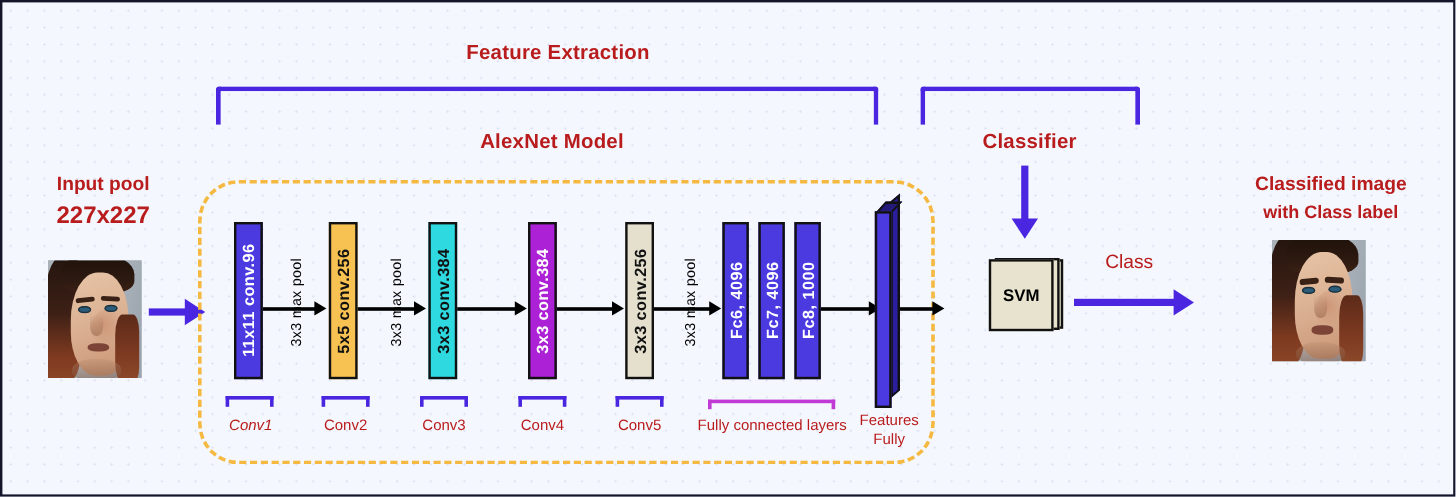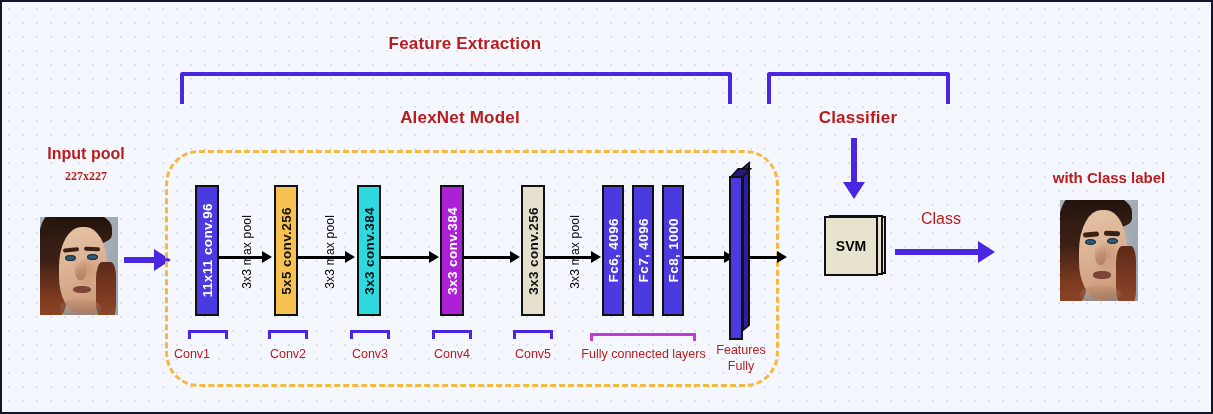--- a/index.html
+++ b/index.html
@@ -191,21 +191,21 @@
 
   <div class="txt sec-title" style="left:378px;top:32px;width:170px;">Feature Extraction</div>
 
   <div class="tbracket" style="left:178px;top:70px;width:552px;height:32px;"></div>
   <div class="tbracket" style="left:765px;top:70px;width:183px;height:32px;"></div>
 
   <div class="txt sub-title" style="left:800px;top:106px;width:112px;">Classifier</div>
   <div class="txt sub-title" style="left:388px;top:106px;width:140px;">AlexNet Model</div>
 
   <div class="txt" style="left:14px;top:143px;width:140px;font-size:16px;font-weight:700;">Input pool</div>
-  <div class="txt" style="left:14px;top:167px;width:140px;font-size:12px;font-weight:700;font-family:Liberation Serif, serif;">227x227</div>
+  <div class="txt" style="left:14px;top:167px;width:140px;font-size:20px;font-weight:700;">227x227</div>
 
   <div class="photo" style="left:38px;top:215px;width:78px;height:98px;">
     <div class="bg"></div>
       <div class="hair-l"></div>
       <div class="hair-t"></div>
     <div class="face"></div>
       <div class="cheek"></div>
     <div class="brow-l"></div>
       <div class="brow-r"></div>
     <div class="eye-l"></div>
@@ -272,21 +272,21 @@
   <div class="pool-label" style="left:321px;top:213px;">3x3 max pool</div>
   <div class="pool-label" style="left:566px;top:213px;">3x3 max pool</div>
 
   <div id="feat-vec">
     <div class="side"></div>
     <div class="top"></div>
     <div class="front"></div>
   </div>
 
   <div class="bbracket" style="left:186px;top:328px;width:40px;height:9px;"></div>
-  <div class="txt" style="left:160px;top:345px;width:60px;font-size:12.5px;">Conv1</div>
+  <div class="txt" style="left:177px;top:345px;width:60px;font-size:12.5px;font-style:italic;">Conv1</div>
 
   <div class="bbracket" style="left:266px;top:328px;width:40px;height:9px;"></div>
   <div class="txt" style="left:256px;top:345px;width:60px;font-size:12.5px;">Conv2</div>
 
   <div class="bbracket" style="left:348px;top:328px;width:40px;height:9px;"></div>
   <div class="txt" style="left:338px;top:345px;width:60px;font-size:12.5px;">Conv3</div>
 
   <div class="bbracket" style="left:430px;top:328px;width:40px;height:9px;"></div>
   <div class="txt" style="left:420px;top:345px;width:60px;font-size:12.5px;">Conv4</div>
 
@@ -305,20 +305,21 @@
   <div id="svm">
     <div class="back2"></div>
     <div class="back1"></div>
     <div class="front">SVM</div>
   </div>
 
   <div class="txt" style="left:899px;top:208px;width:80px;font-size:16px;">Class</div>
   <div class="pline" style="left:893px;top:247px;width:85px;"></div>
   <div class="phead" style="left:976px;top:239px;"></div>
 
+  <div class="txt" style="left:1012px;top:143px;width:190px;font-size:16px;font-weight:700;">Classified image</div>
   <div class="txt" style="left:1012px;top:167px;width:190px;font-size:15px;font-weight:700;">with Class label</div>
 
   <div class="photo" style="left:1058px;top:198px;width:78px;height:101px;">
     <div class="bg"></div>
       <div class="hair-l"></div>
       <div class="hair-t"></div>
     <div class="face"></div>
       <div class="cheek"></div>
     <div class="brow-l"></div>
       <div class="brow-r"></div>

